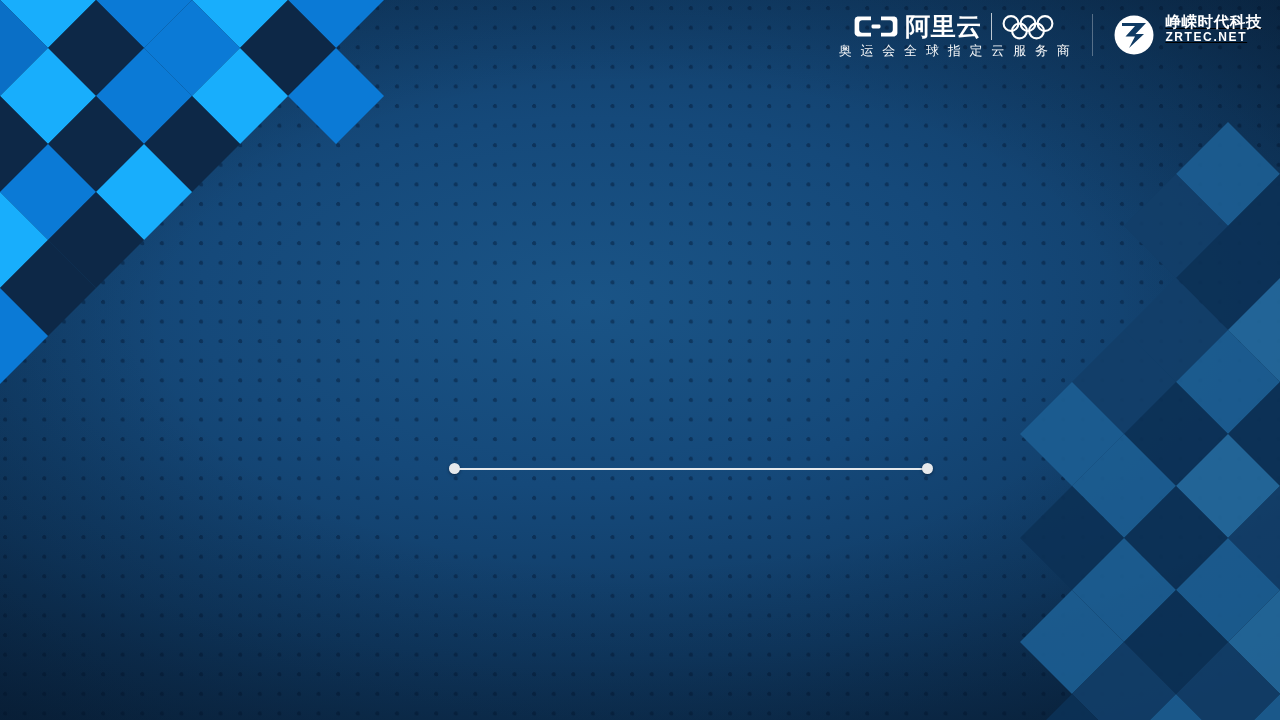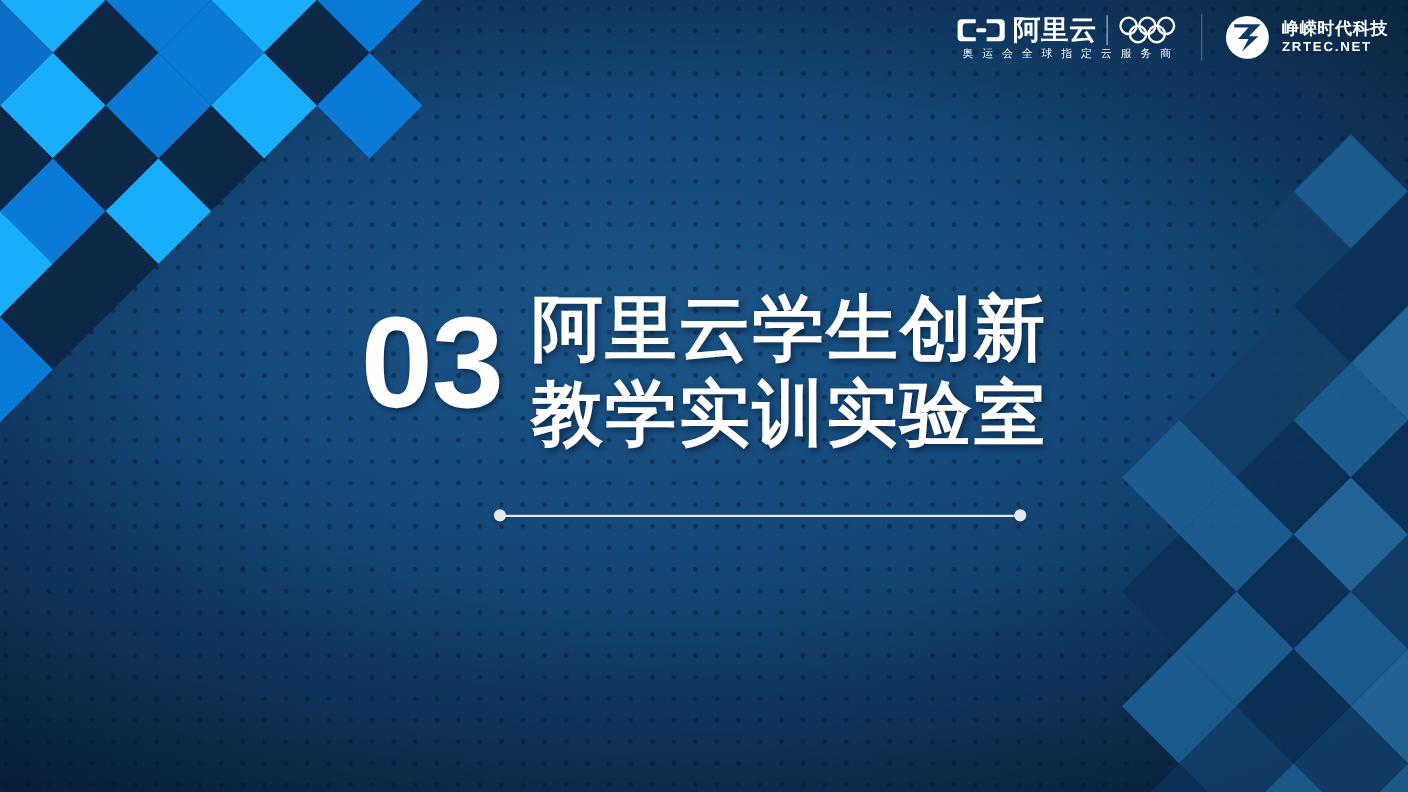--- a/index.html
+++ b/index.html
@@ -81,35 +81,36 @@
     line-height: 1;
     white-space: nowrap;
   }
   .ali-divider {
     width: 1px;
     height: 27px;
     background: rgba(255,255,255,0.72);
   }
   .ali-sub {
     color: #ffffff;
-    font-size: 10px;
+    font-size: 13px;
     letter-spacing: 2.6px;
     white-space: nowrap;
     line-height: 1;
     opacity: 0.96;
   }
   .logo-sep {
     width: 1px;
     height: 42px;
     background: rgba(255,255,255,0.30);
   }
   .logo-zr {
     display: flex;
-    align-items: center;
+    align-items: flex-start;
     gap: 10px;
+    text-decoration: underline;
   }
   .zr-text {
     display: flex;
     flex-direction: column;
     gap: 1px;
   }
   .zr-cn {
     color: #ffffff;
     font-size: 15.5px;
     font-weight: bold;
@@ -317,29 +318,20 @@
         <path d="M9 9 H33 L22.5 20 H31 L16 34 L22 22.5 H12.5 L22 12 H9 Z" fill="#0f3a63"></path>
       </svg>
       <div class="zr-text">
         <span class="zr-cn">峥嵘时代科技</span>
         <span class="zr-en">ZRTEC.NET</span>
       </div>
     </div>
 
   </div>
 
-  <div class="title-block">
-    <div class="title-inner">
-      <div class="section-number">03</div>
-      <div class="title-lines">
-        <div class="title-line">阿里云学生创新</div>
-        <div class="title-line">教学实训实验室</div>
-      </div>
-    </div>
-  </div>
 
   <div class="divider">
     <div class="divider-dot"></div>
     <div class="divider-line"></div>
     <div class="divider-dot"></div>
   </div>
 
 </div>
 
 </body></html>

